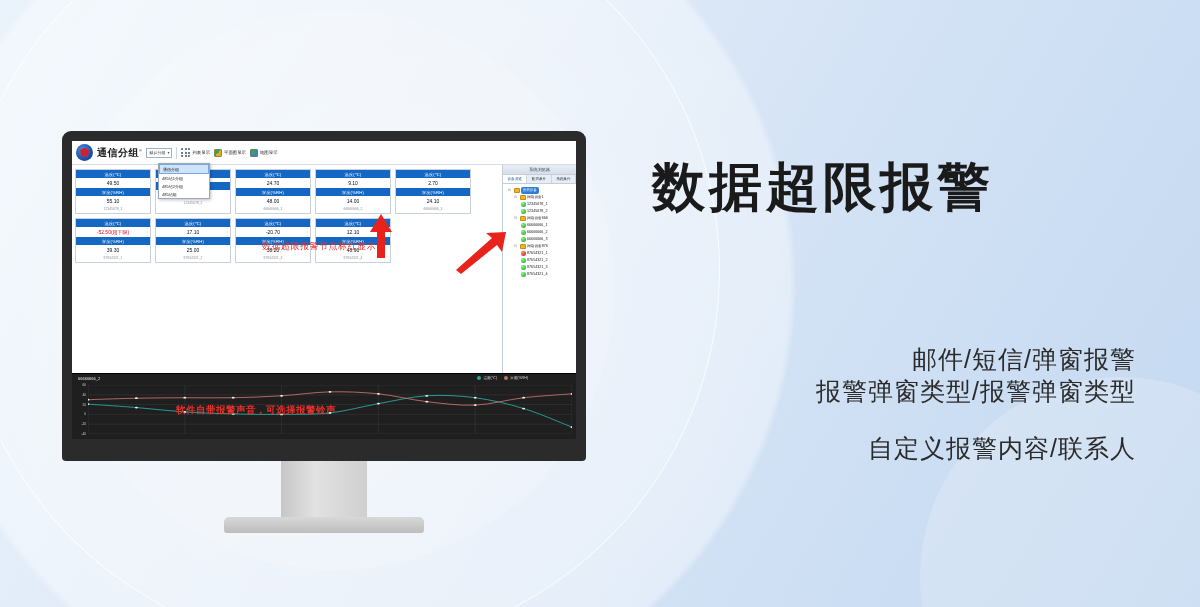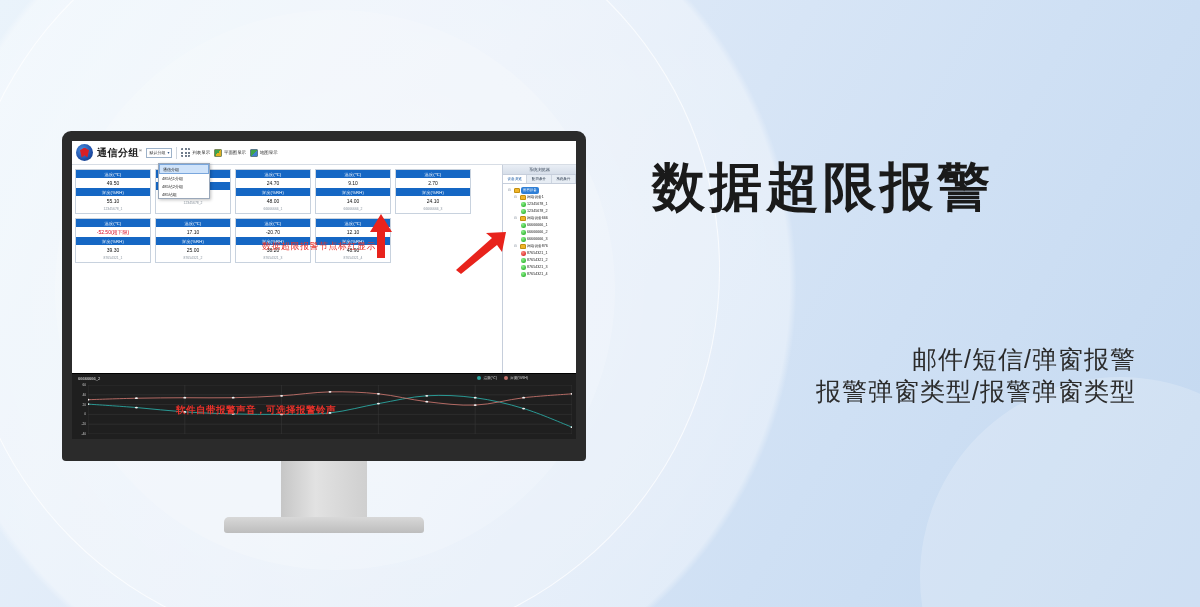--- a/index.html
+++ b/index.html
@@ -480,13 +480,14 @@
   <path d="M13 2 L24 20 L17 20 L17 46 L9 46 L9 20 L2 20 Z" fill="#e8231c"></path>
 </svg>
 <svg class="arrow-svg" id="arrow-right" style="left:452px; top:232px;" width="56" height="42" viewBox="0 0 56 42">
   <path d="M4 38 L40 6 L34 1 L54 0 L50 20 L45 13 L9 42 Z" fill="#e8231c"></path>
 </svg>
 
 <div id="promo">
   <div id="promo-title">数据超限报警</div>
   <div class="promo-line" id="promo-line-0">邮件/短信/弹窗报警</div>
   <div class="promo-line" id="promo-line-1">报警弹窗类型/报警弹窗类型</div>
+  <div class="promo-line" id="promo-line-2">自定义报警内容/联系人</div>
 </div>
 
 </body></html>

